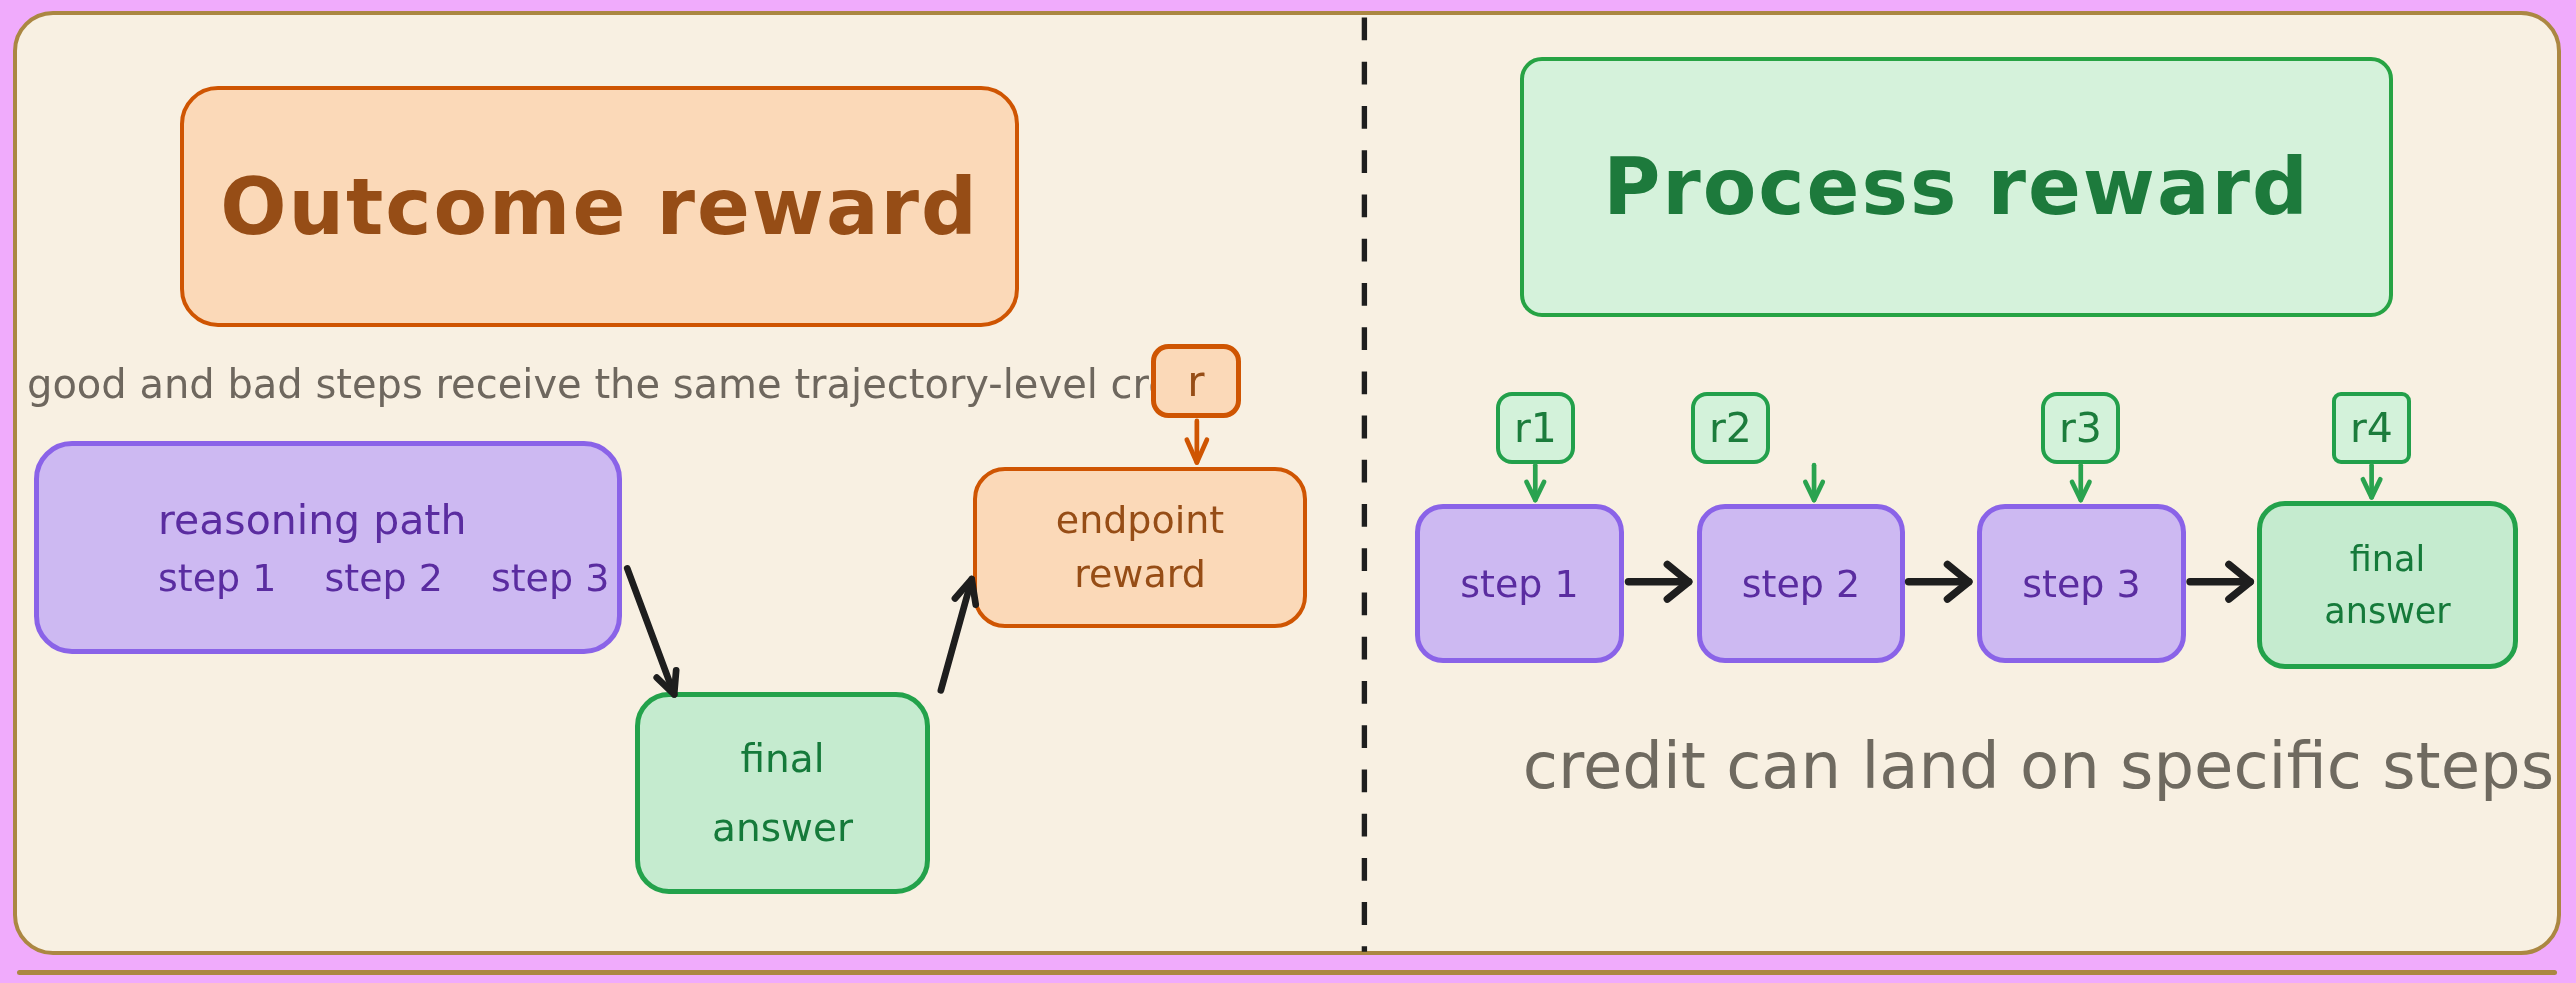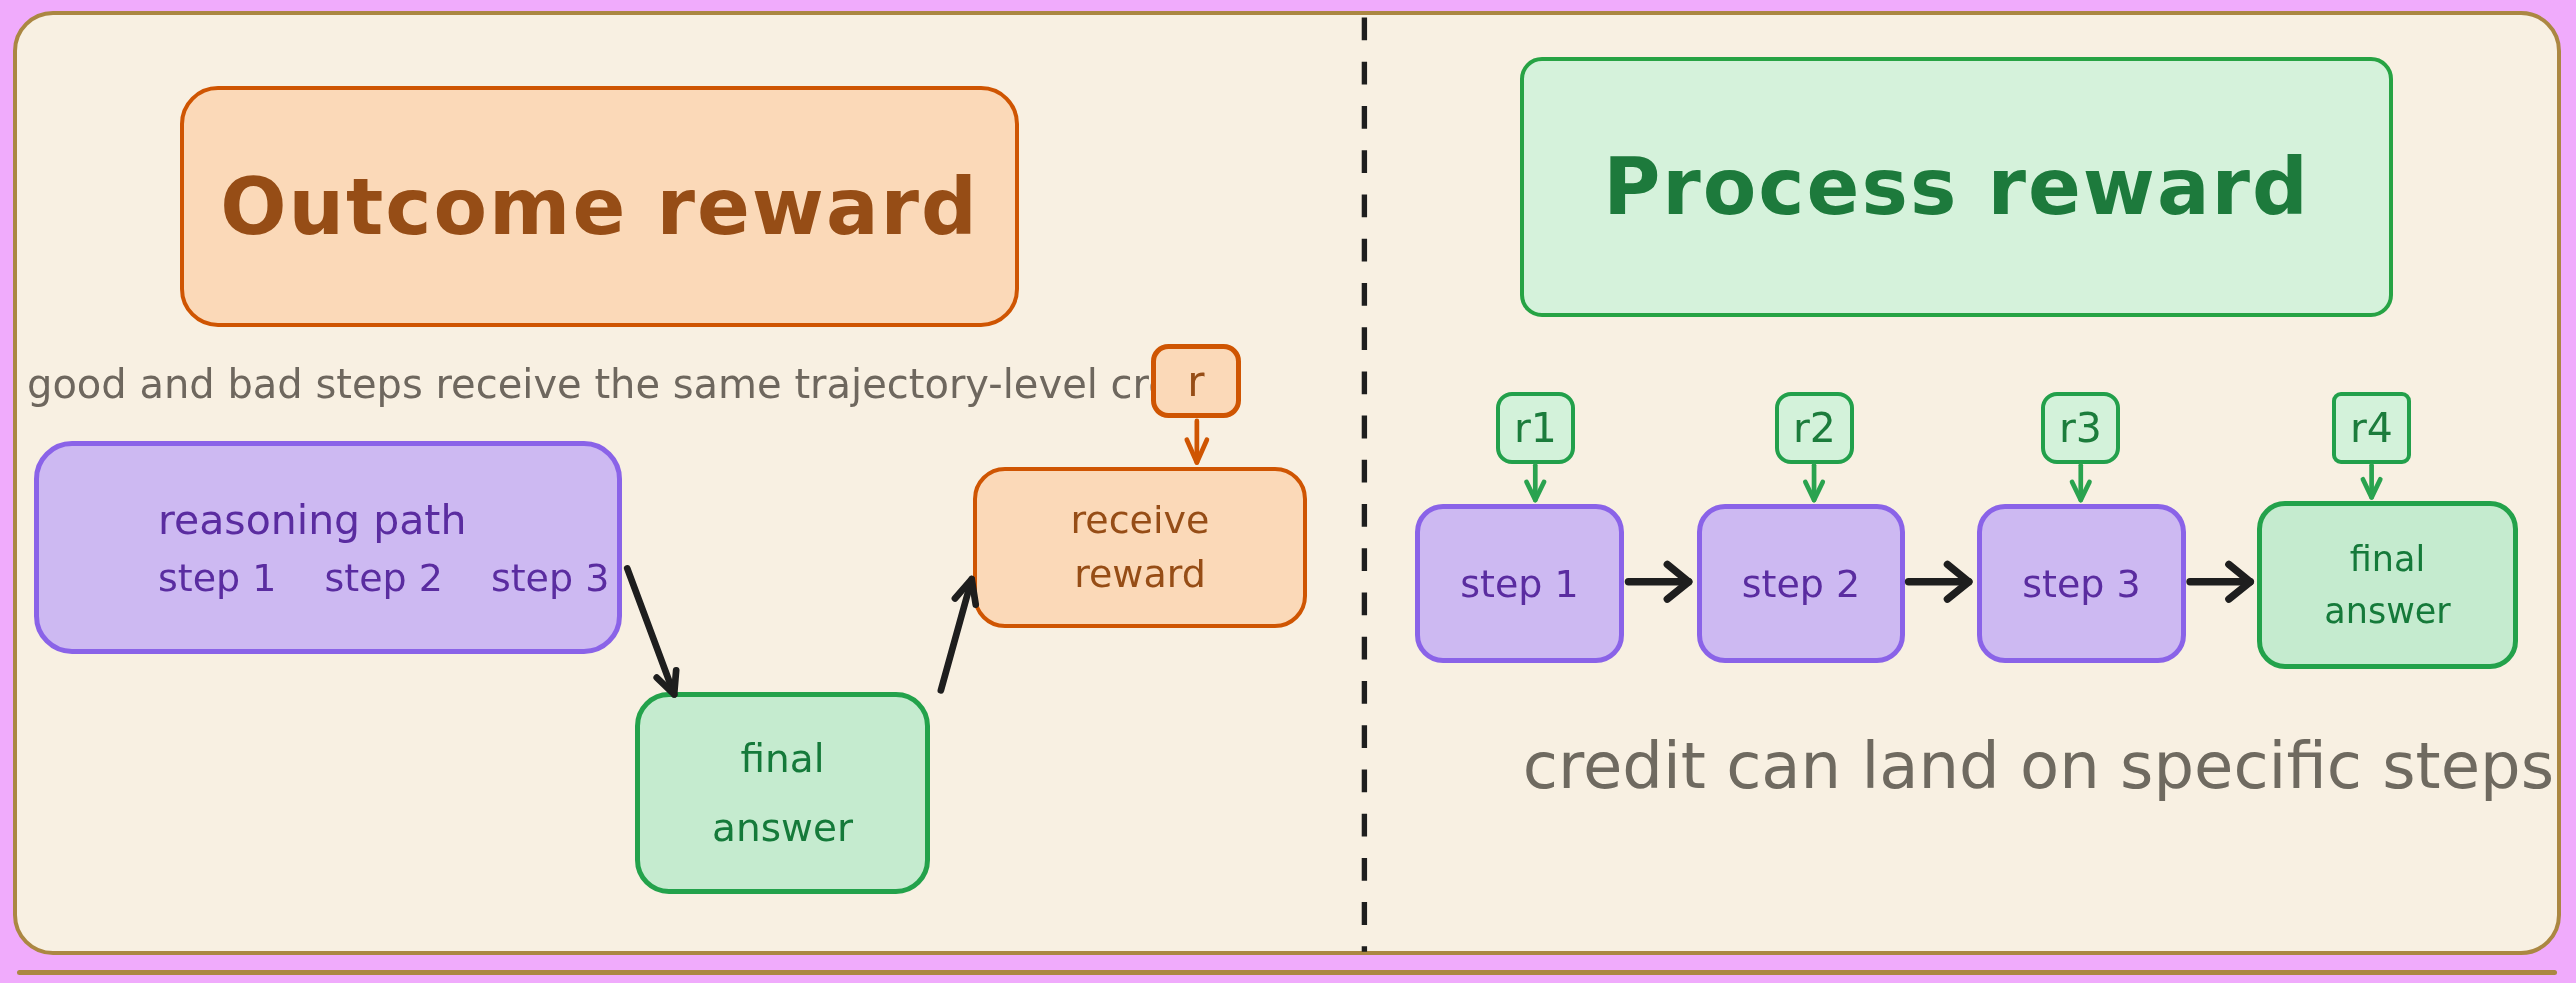--- a/index.html
+++ b/index.html
@@ -70,21 +70,21 @@
   .final-box-right{
     left:2257px;top:501px;width:261px;height:168px;
     background:#c5ebcf;border:5.4px solid #23a24b;border-radius:28px;
     flex-direction:column;gap:12px;font-size:35px;color:#157a3a;
   }
   .r-small{
     top:392px;width:79px;height:72px;
     background:#d3f2da;border:4.7px solid #22a04b;border-radius:16px;
     font-size:41px;color:#1c7c3c;
   }
-  .r-1{left:1496px;} .r-2{left:1775px;} .r-3{left:2041px;align-items:center;} .r-4{left:2332px;border-radius:9px;}
+  .r-1{left:1496px;} .r-2{left:1691px;} .r-3{left:2041px;align-items:center;} .r-4{left:2332px;border-radius:9px;}
   .caption-right{
     position:absolute;left:1494px;top:729px;width:1045px;
     font-size:64px;color:#6f6a60;text-align:right;white-space:nowrap;margin-left:15px;
   }
 </style>
 </head>
 <body>
 
 <div id="canvas">
 
@@ -95,21 +95,21 @@
     <span class="panel-title">Outcome reward</span>
   </div>
 
   <div class="caption-left">good and bad steps receive the same trajectory-level credit</div>
 
   <div class="box r-box">
     <span>r</span>
   </div>
 
   <div class="box endpoint-box">
-    <span>receive</span>
+    <span>endpoint</span>
     <span>reward</span>
   </div>
 
   <div class="box reasoning-box">
     <span class="reasoning-title">reasoning path</span>
     <span class="reasoning-steps">
       <span>step 1</span>
       <span>step 2</span>
       <span>step 3</span>
     </span>

